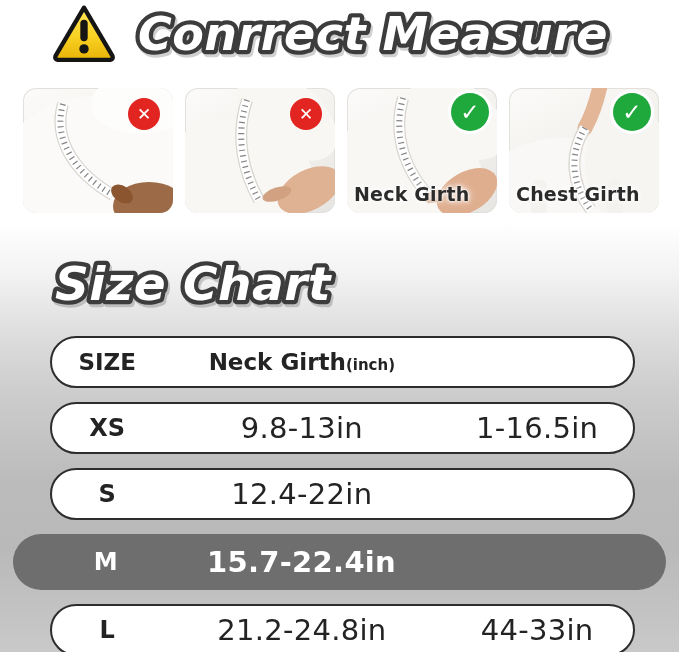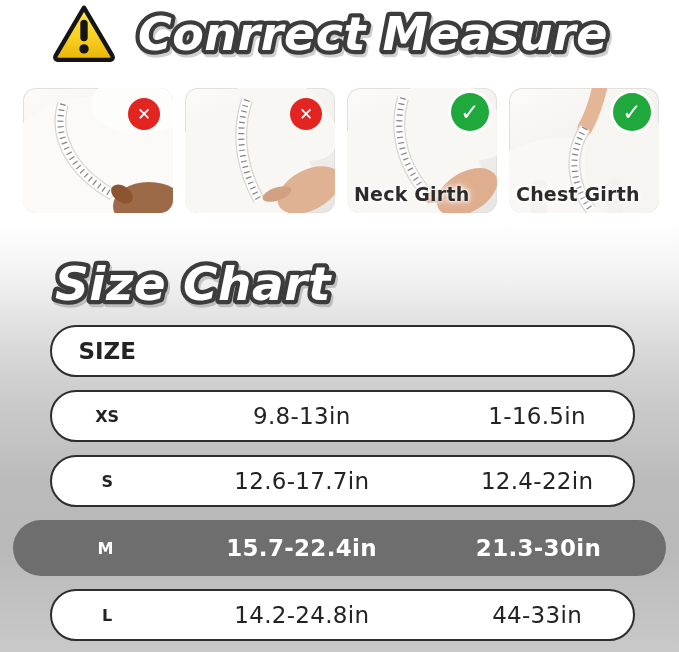--- a/index.html
+++ b/index.html
@@ -41,33 +41,33 @@
   .photo-label{
     position:absolute;left:7px;bottom:8px;font-size:19px;font-weight:bold;color:#2b2b2b;
     letter-spacing:0.2px;
     text-shadow:0 0 3px #fff,0 0 5px #fff,0 0 8px #fff;
   }
   
   .size-title-svg{position:absolute;left:47px;top:248px;width:360px;height:72px;overflow:visible;
     filter:drop-shadow(2px 3px 0 rgba(40,40,40,0.22));}
   .size-table{position:absolute;top:322px;left:0;width:679px;}
   .trow{
-    box-sizing:border-box;margin:3px 0 13px 50px;width:585px;height:52px;
+    box-sizing:border-box;margin:14px 0 13px 50px;width:585px;height:52px;
     background:#ffffff;border:2px solid #2d2d2d;border-radius:26px;
     display:flex;align-items:center;color:#232323;
   }
   .trow .cells{display:grid;grid-template-columns:19% 48% 33%;width:100%;text-align:center;align-items:center;}
   .trow.highlight{
     margin-left:13px;width:653px;height:56px;border:none;border-radius:28px;
     background:#6e6e6e;color:#ffffff;padding:0 31px 0 37px;
   }
   .col-head{font-size:23px;font-weight:bold;}
   .col-unit{font-size:15px;font-weight:bold;}
-  .cell-size{font-size:16px;font-weight:bold;}
-  .cell-val{font-size:23px;font-weight:400;letter-spacing:0.3px;}
+  .cell-size{font-size:24px;font-weight:bold;}
+  .cell-val{font-size:29px;font-weight:400;letter-spacing:0.3px;}
   .trow.highlight .cell-val{font-weight:bold;text-align:center;}
 </style>
 </head>
 <body>
 
 <div class="page">
 
   <div class="title-row">
     <svg class="warning-svg" viewBox="0 0 100 88">
       <defs>
@@ -155,49 +155,48 @@
 
   <svg class="size-title-svg" viewBox="0 0 360 72">
     <text class="outline-text" x="8" y="52" font-size="47">Size Chart</text>
   </svg>
 
   <div class="size-table">
 
     <div class="trow">
       <div class="cells">
         <div class="col-head">SIZE</div>
+        <div><span class="col-head">Neck Girth</span><span class="col-unit">(inch)</span></div>
       </div>
     </div>
 
     <div class="trow">
       <div class="cells">
         <div class="cell-size">XS</div>
         <div class="cell-val">9.8-13in</div>
         <div class="cell-val">1-16.5in</div>
       </div>
     </div>
 
     <div class="trow">
       <div class="cells">
         <div class="cell-size">S</div>
-        <div class="cell-val">12.6-17.7in</div>
         <div class="cell-val">12.4-22in</div>
       </div>
     </div>
 
     <div class="trow highlight">
       <div class="cells">
         <div class="cell-size">M</div>
         <div class="cell-val">15.7-22.4in</div>
-        <div class="cell-val">21.3-30in</div>
       </div>
     </div>
 
     <div class="trow">
       <div class="cells">
         <div class="cell-size">L</div>
-        <div class="cell-val">14.2-24.8in</div>
+        <div class="cell-val">21.2-24.8in</div>
         <div class="cell-val">44-33in</div>
       </div>
     </div>
 
   </div>
 </div>
 
 </body></html>

